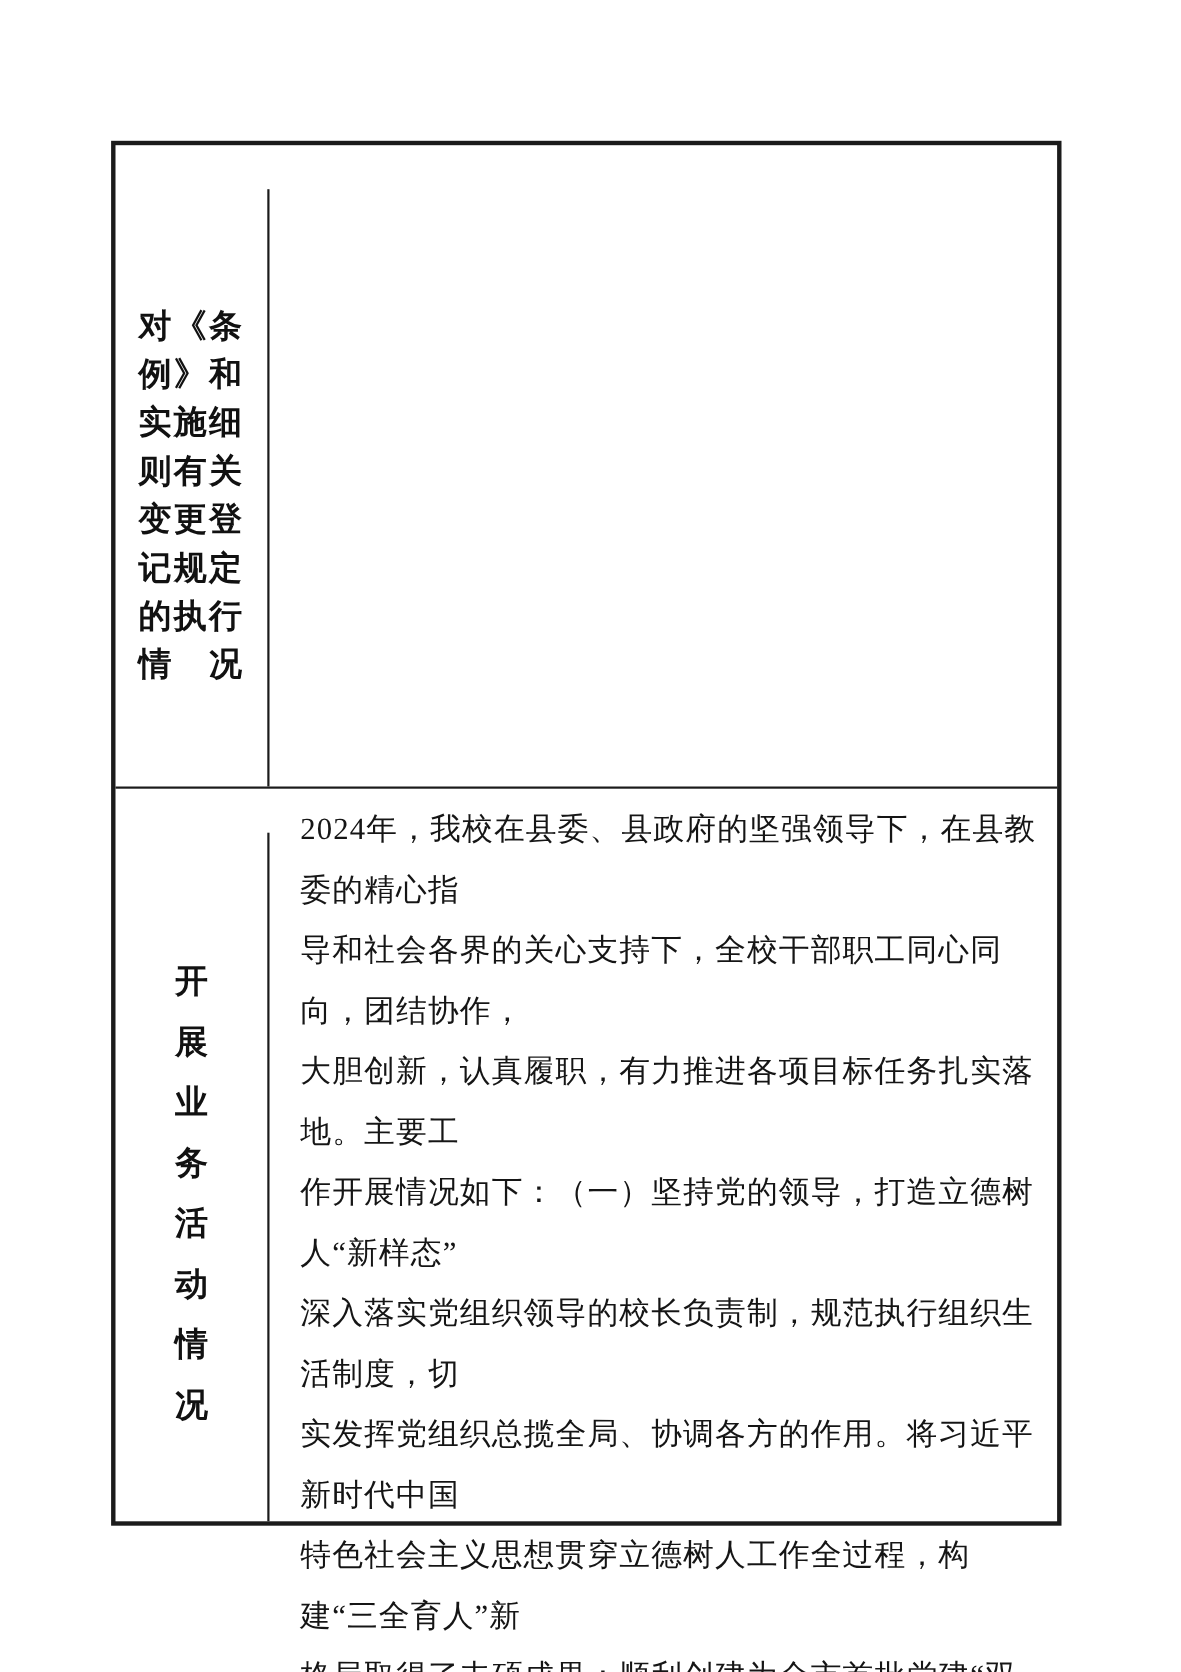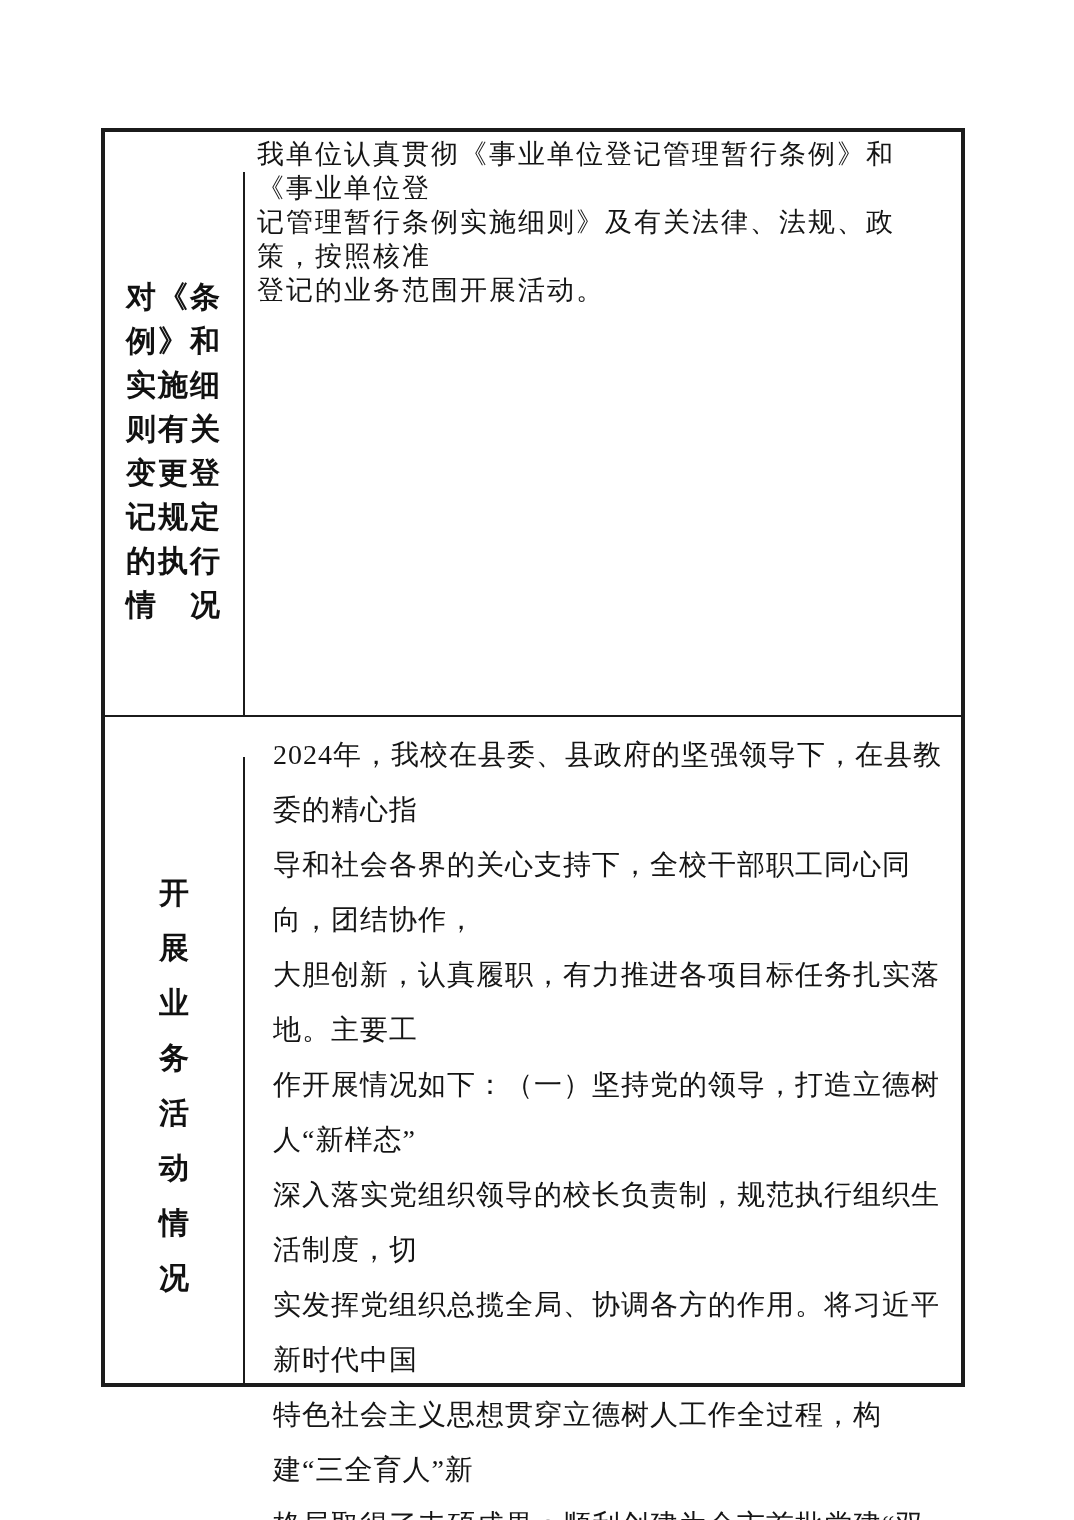--- a/index.html
+++ b/index.html
@@ -90,23 +90,20 @@
       <div class="cell-label">
         <span>对《条
 例》和
 实施细
 则有关
 变更登
 记规定
 的执行
 情　况</span>
       </div>
-      <div class="cell-content">我单位认真贯彻《事业单位登记管理暂行条例》和《事业单位登
-记管理暂行条例实施细则》及有关法律、法规、政策，按照核准
-登记的业务范围开展活动。</div>
     </div>
 
     <div class="t-row r2">
       <div class="cell-label">
         <span>开
 展
 业
 务
 活
 动

